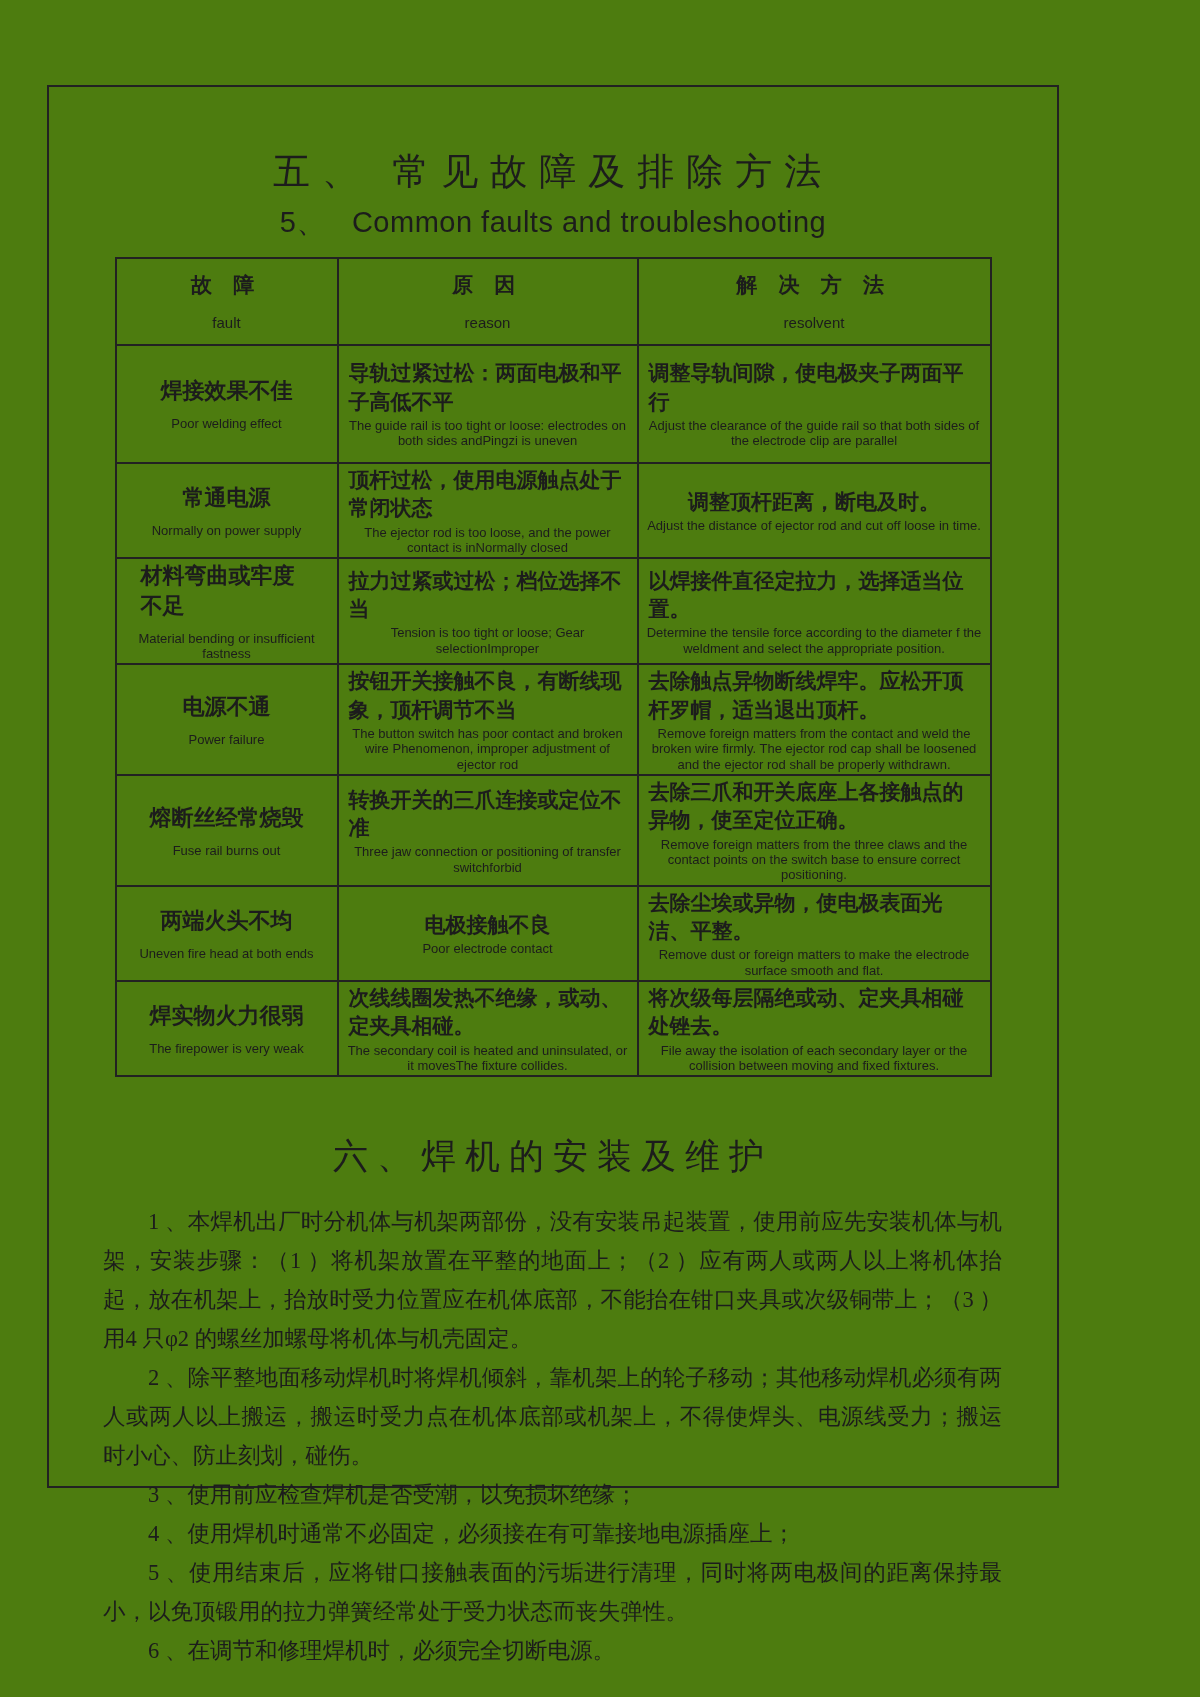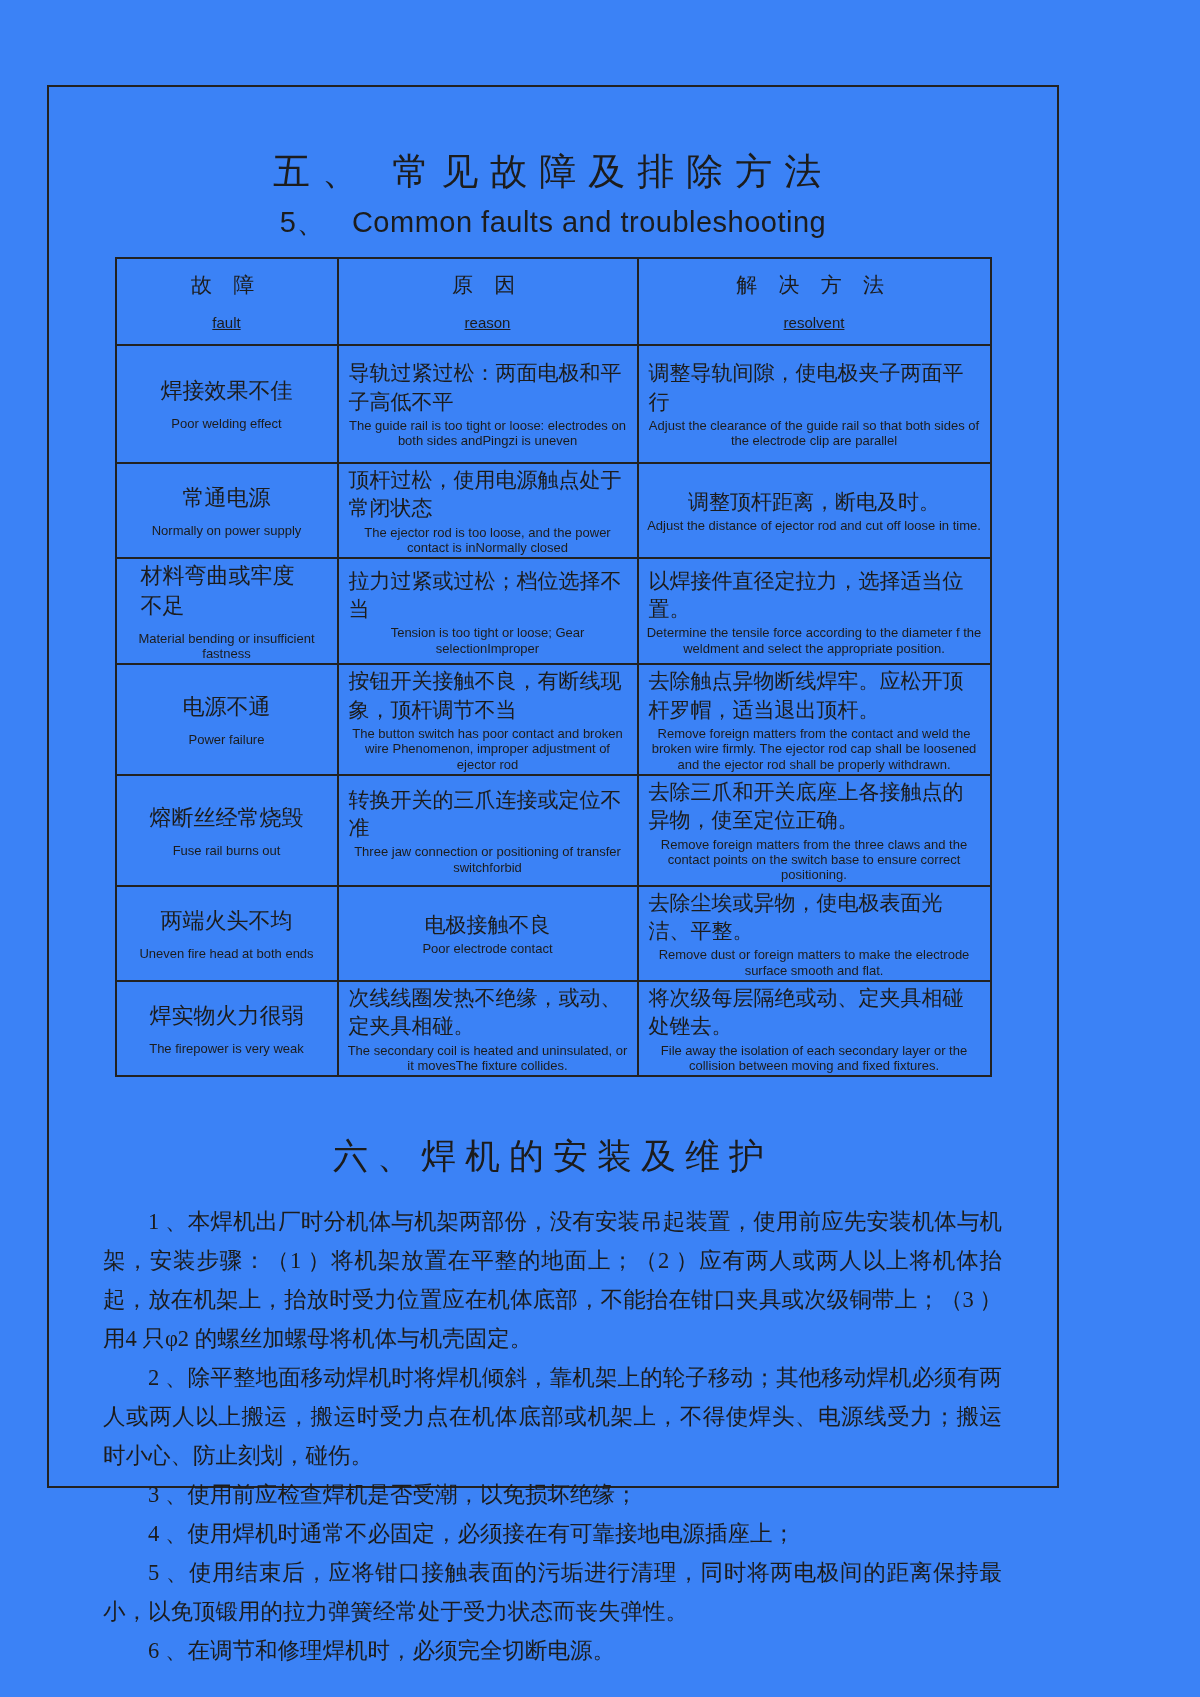--- a/index.html
+++ b/index.html
@@ -1,19 +1,19 @@
 <!DOCTYPE html>
 <html><head>
 <meta charset="utf-8">
 <style>
   html,body{margin:0;padding:0;background:#ffffff;}
   .sheet{
     position:relative;
     width:1200px;height:1697px;
-    background:#3b82f6;
+    background:#4d7c0f;
     font-family:"Liberation Sans","DejaVu Sans",sans-serif;
     color:#1c1c1c;
     overflow:hidden;
   }
   .frame{
     position:absolute;
     left:47px;top:85px;
     width:1012px;height:1403px;
     border:2px solid #222222;
     box-sizing:border-box;
@@ -56,30 +56,30 @@
   tr.r2{height:88px;}
   tr.r3{height:90px;}
   tr.r4{height:95px;}
   tr.r5{height:90px;}
   tr.r6{height:90px;}
   tr.r7{height:86px;border-radius:16px;}
   .zh{
     font-family:"Liberation Serif","DejaVu Serif",serif;
     font-size:21px;
     line-height:1.35;
-    font-weight:400;
+    font-weight:700;
   }
   .en{
     font-size:13px;
     line-height:1.18;
     font-weight:400;
     text-align:center;
   }
   th .zh{font-size:21px;letter-spacing:8px;text-align:center;margin-bottom:14px;}
-  th .en{font-size:15px;text-decoration:underline;}
+  th .en{font-size:15px;}
   th{font-weight:400;}
   td.fault .zh{text-align:center;margin-bottom:10px;font-size:22px;}
   td.fault.left .zh{text-align:left;padding:0 18px;}
   td.reason .zh,td.resolvent .zh{text-align:left;padding:0 4px;margin-bottom:2px;}
   td.ctr .zh{text-align:center;}
   
   .s6-title{
     margin:56px 0 22px 0;
     text-align:center;
     font-family:"Liberation Serif","DejaVu Serif",serif;

